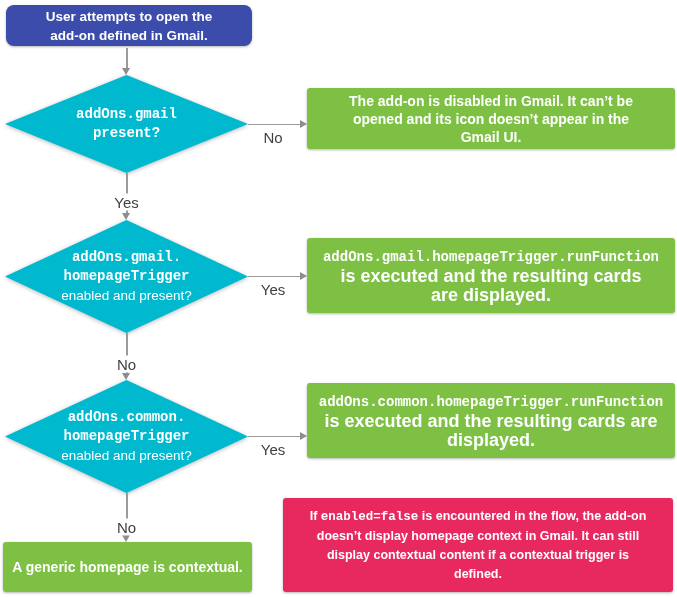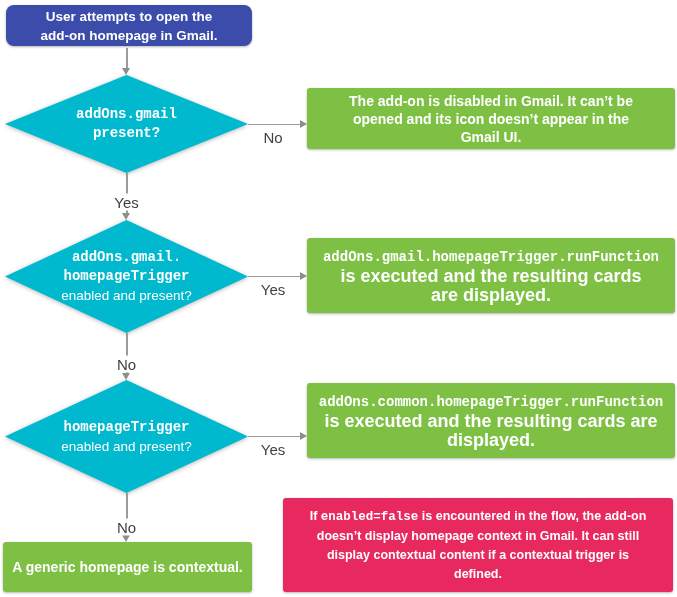--- a/index.html
+++ b/index.html
@@ -61,21 +61,21 @@
     background:#ffffff;color:#3F3F3F;font-size:15px;line-height:17px;padding:0 4px;white-space:nowrap;margin-top:13px;
   }
 </style>
 </head>
 <body>
 
 <div class="canvas">
 
   <div class="node rect start">
     <span>User attempts to open the</span>
-    <span>add-on homepage in Gmail.</span>
+    <span>add-on defined in Gmail.</span>
   </div>
 
   <div class="vline" style="left:126px;top:48px;height:20px;"></div>
   <div class="head-down" style="left:122px;top:68px;"></div>
 
   <div class="dwrap d1">
     <div class="diamond">
       <span class="dcode">addOns.gmail</span>
       <span class="dcode">present?</span>
     </div>
@@ -109,20 +109,21 @@
     <span class="codeline">addOns.gmail.homepageTrigger.runFunction</span>
     <span class="plainline">is executed and the resulting cards are displayed.</span>
   </div>
 
   <div class="vline" style="left:126px;top:333px;height:40px;"></div>
   <div class="head-down" style="left:122px;top:373px;"></div>
   <div class="lbl" style="left:126.5px;top:351px;">No</div>
 
   <div class="dwrap d3">
     <div class="diamond">
+      <span class="dcode">addOns.common.</span>
       <span class="dcode">homepageTrigger</span>
       <span class="dplain">enabled and present?</span>
     </div>
   </div>
 
   <div class="hline" style="left:248px;top:435.5px;width:52px;"></div>
   <div class="head-right" style="left:300px;top:431.5px;"></div>
   <div class="lbl" style="left:273px;top:436px;">Yes</div>
 
   <div class="node rect green g3">

